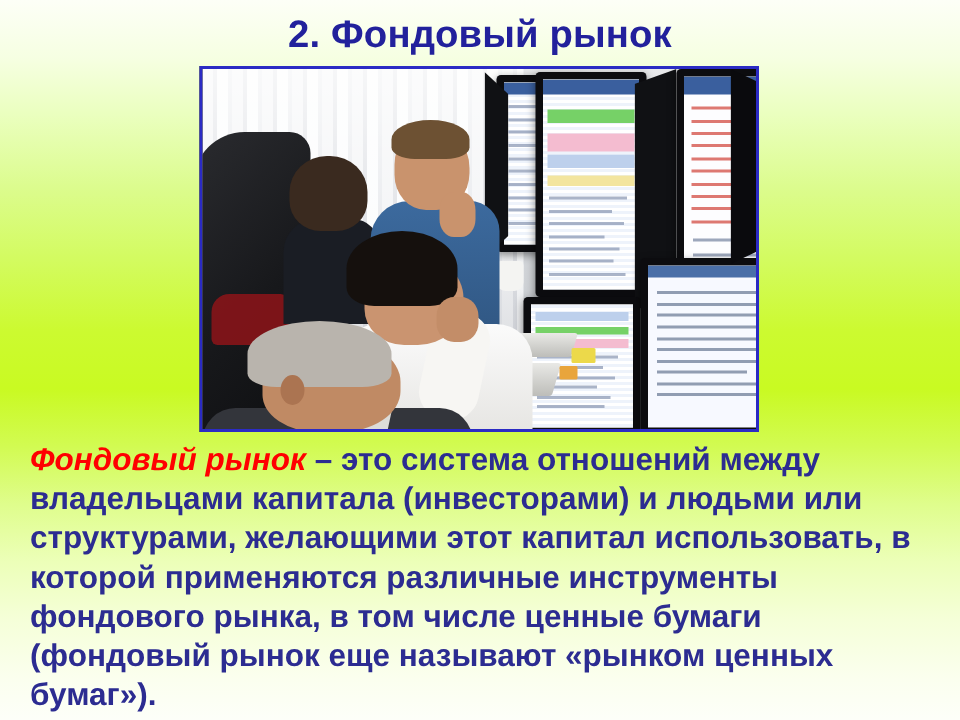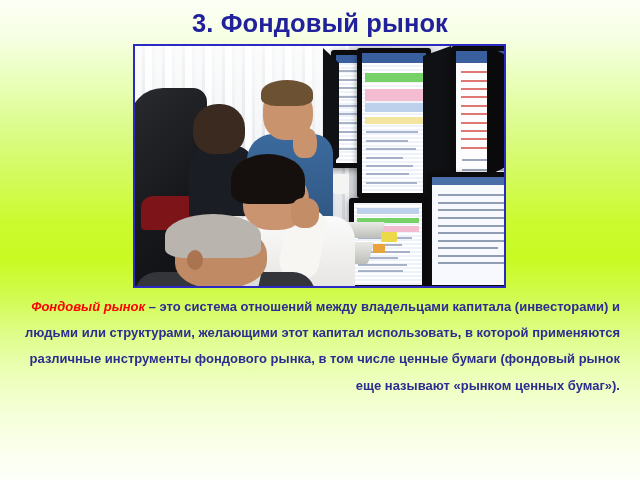--- a/index.html
+++ b/index.html
@@ -314,36 +314,36 @@
     background: #ecd94a;
     border-radius: 1px;
   }
 
   
   .body-text {
     position: absolute;
     left: 20px;
     top: 294px;
     width: 600px;
-    text-align: right;
-    font-size: 13px;
+    text-align: left;
+    font-size: 21px;
     font-weight: bold;
     line-height: 26.2px;
     color: #2c2c91;
   }
   .term {
     color: #ff0000;
     font-style: italic;
     font-weight: bold;
   }
 </style>
 </head>
 <body>
 
-<div class="slide-title">3. Фондовый рынок</div>
+<div class="slide-title">2. Фондовый рынок</div>
 
 <div class="photo-frame">
   <div class="photo-inner">
 
     <div class="bg-window"></div>
     <div class="bg-wall"></div>
 
     <div class="chair"></div>
     <div class="chair-arm"></div>
 

